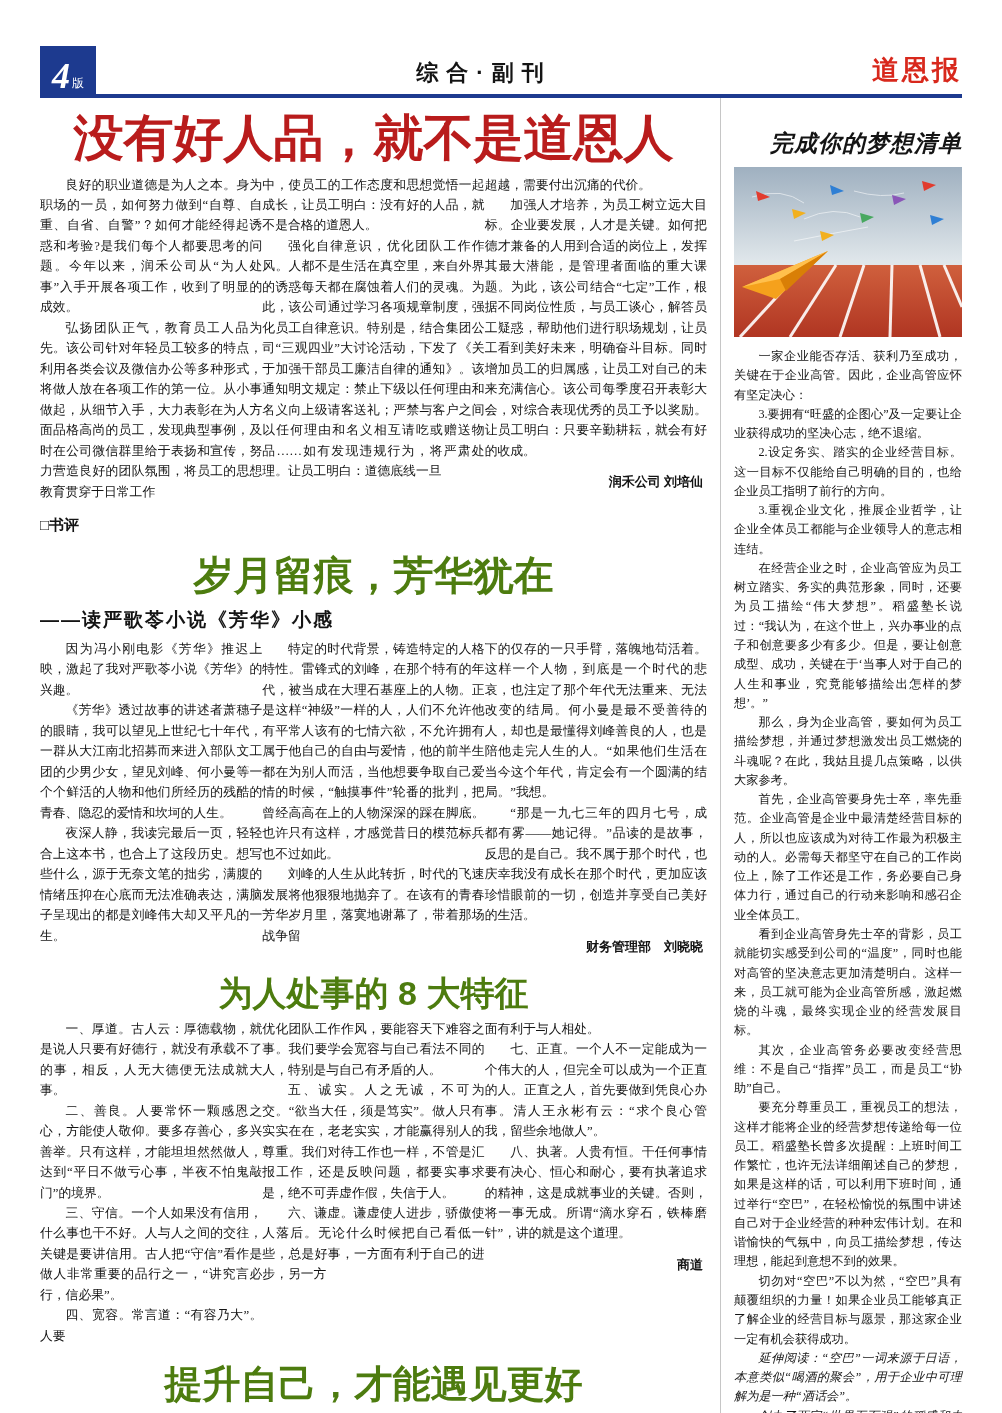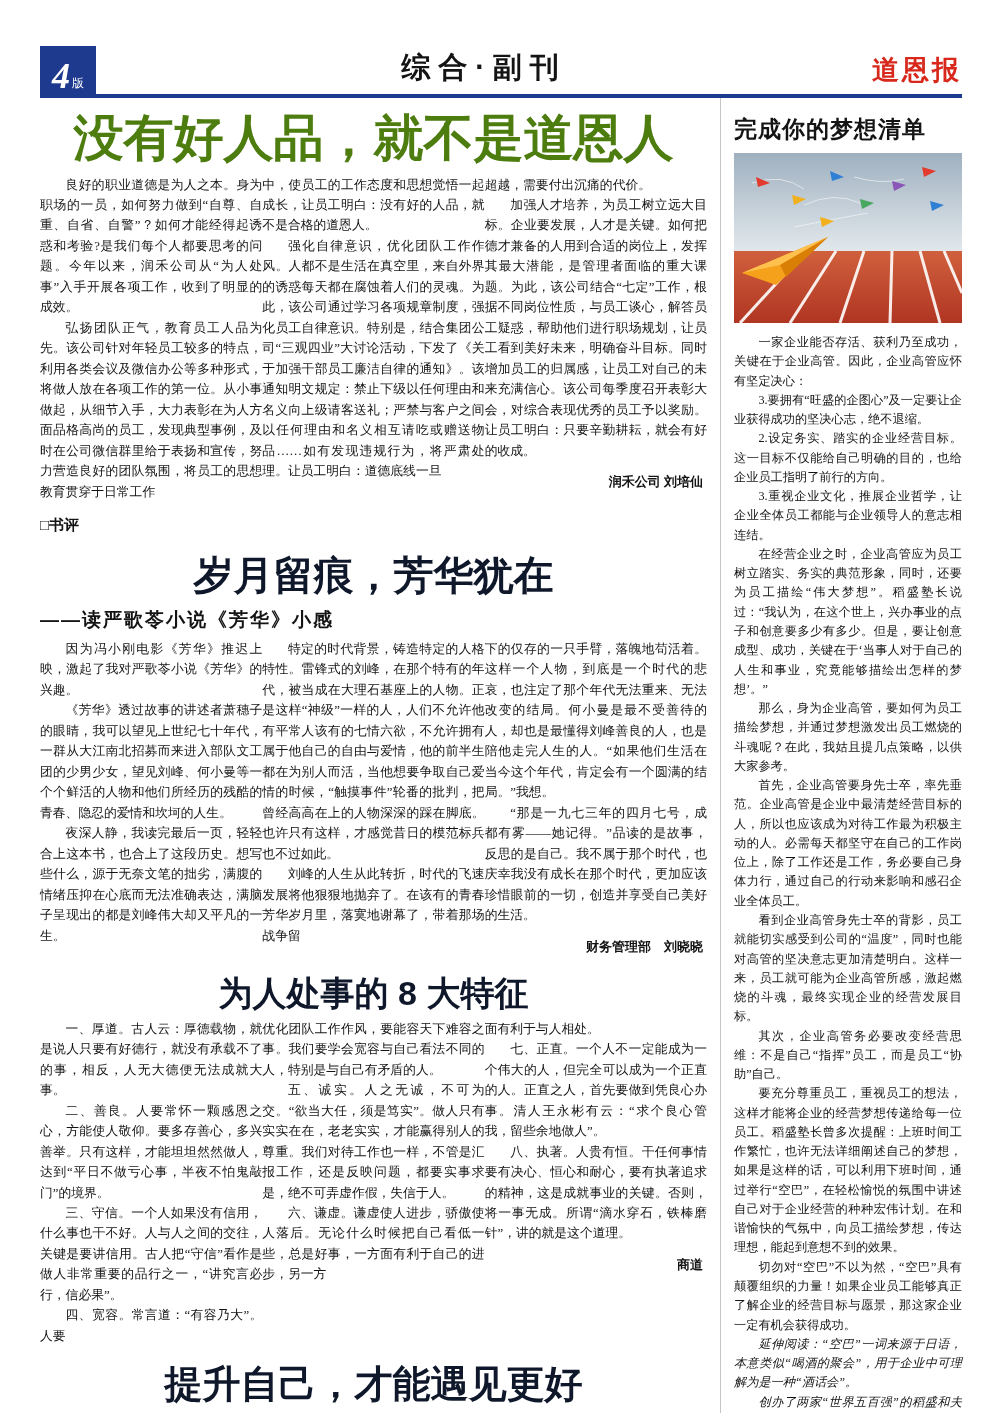--- a/index.html
+++ b/index.html
@@ -16,38 +16,38 @@
   }
   .pagenum-box {
     width:56px; height:50px; background:#1d3a8f; color:#fff;
     display:flex; align-items:flex-end; justify-content:center; gap:2px;
     padding-bottom:4px; box-sizing:border-box; margin-bottom:-4px;
   }
   .pagenum-box .num { font-size:36px; line-height:0.9; font-weight:bold; font-style:italic; }
   .pagenum-box .num-label { font-size:12px; line-height:1.4; }
   .section-title {
     flex:1; text-align:center; font-family:"Liberation Sans","DejaVu Sans",sans-serif;
-    font-weight:bold; font-size:29px; letter-spacing:8px; padding-bottom:4px;
+    font-weight:bold; font-size:22px; letter-spacing:8px; padding-bottom:4px;
   }
   .masthead {
     color:#d8281c; font-size:27px; font-weight:bold; padding-bottom:4px;
     font-family:"DejaVu Serif","Liberation Serif",serif; letter-spacing:3px;
   }
   
   .content { display:flex; gap:13px; flex:1; }
   .left-region { width:667px; flex:0 0 667px; }
   .sidebar { flex:1; border-left:1px solid #c6c6c6; padding-left:13px; min-width:0; }
 
   h1.headline-red {
-    margin:14px 0 10px; text-align:center; color:#4d7c0f;
+    margin:14px 0 10px; text-align:center; color:#b91c1c;
     font-family:"Liberation Sans","DejaVu Sans",sans-serif;
     font-size:50px; font-weight:900; letter-spacing:0px; line-height:1.05;
   }
   h2.art-title {
-    margin:18px 0 4px; text-align:center; color:#0f172a;
+    margin:18px 0 4px; text-align:center; color:#4d7c0f;
     font-family:"Liberation Sans","DejaVu Sans",sans-serif; font-weight:900; line-height:1.1;
   }
   .t-fanghua { font-size:40px; }
   .t-traits  { font-size:34px; margin-top:20px; }
   .t-improve { font-size:38px; margin-top:22px; }
   .art-subtitle {
     text-align:left; font-family:"Liberation Sans","DejaVu Sans",sans-serif;
     font-size:19px; font-weight:600; margin:10px 0 4px; letter-spacing:2px;
   }
   .cols { display:flex; margin-top:6px; }
@@ -55,22 +55,22 @@
   .para { margin:0; text-indent:2em; }
   .para.cont { text-indent:0; }
   .byline { text-align:right; font-weight:bold; font-size:13px; margin-top:11px; padding-right:4px; }
   .tag-label {
     font-family:"Liberation Sans","DejaVu Sans",sans-serif;
     font-weight:bold; font-size:15px; margin-top:14px;
   }
 
   
   .sidebar-title {
-    margin:16px 0 8px; text-align:left; font-family:"Liberation Sans","DejaVu Sans",sans-serif;
-    font-size:23px; font-weight:900; letter-spacing:1px;
+    margin:30px 0 8px; text-align:right; font-family:"Liberation Sans","DejaVu Sans",sans-serif;
+    font-size:23px; font-weight:900; letter-spacing:1px;font-style:italic;
   }
   .sidebar-photo { width:100%; height:170px; display:block; margin:4px 0 10px; }
   .sidebar .col-single { font-size:12.2px; line-height:1.58; text-align:justify; }
   .ext { font-style:italic; }
 </style>
 </head>
 <body>
 
 <div class="page">
 

